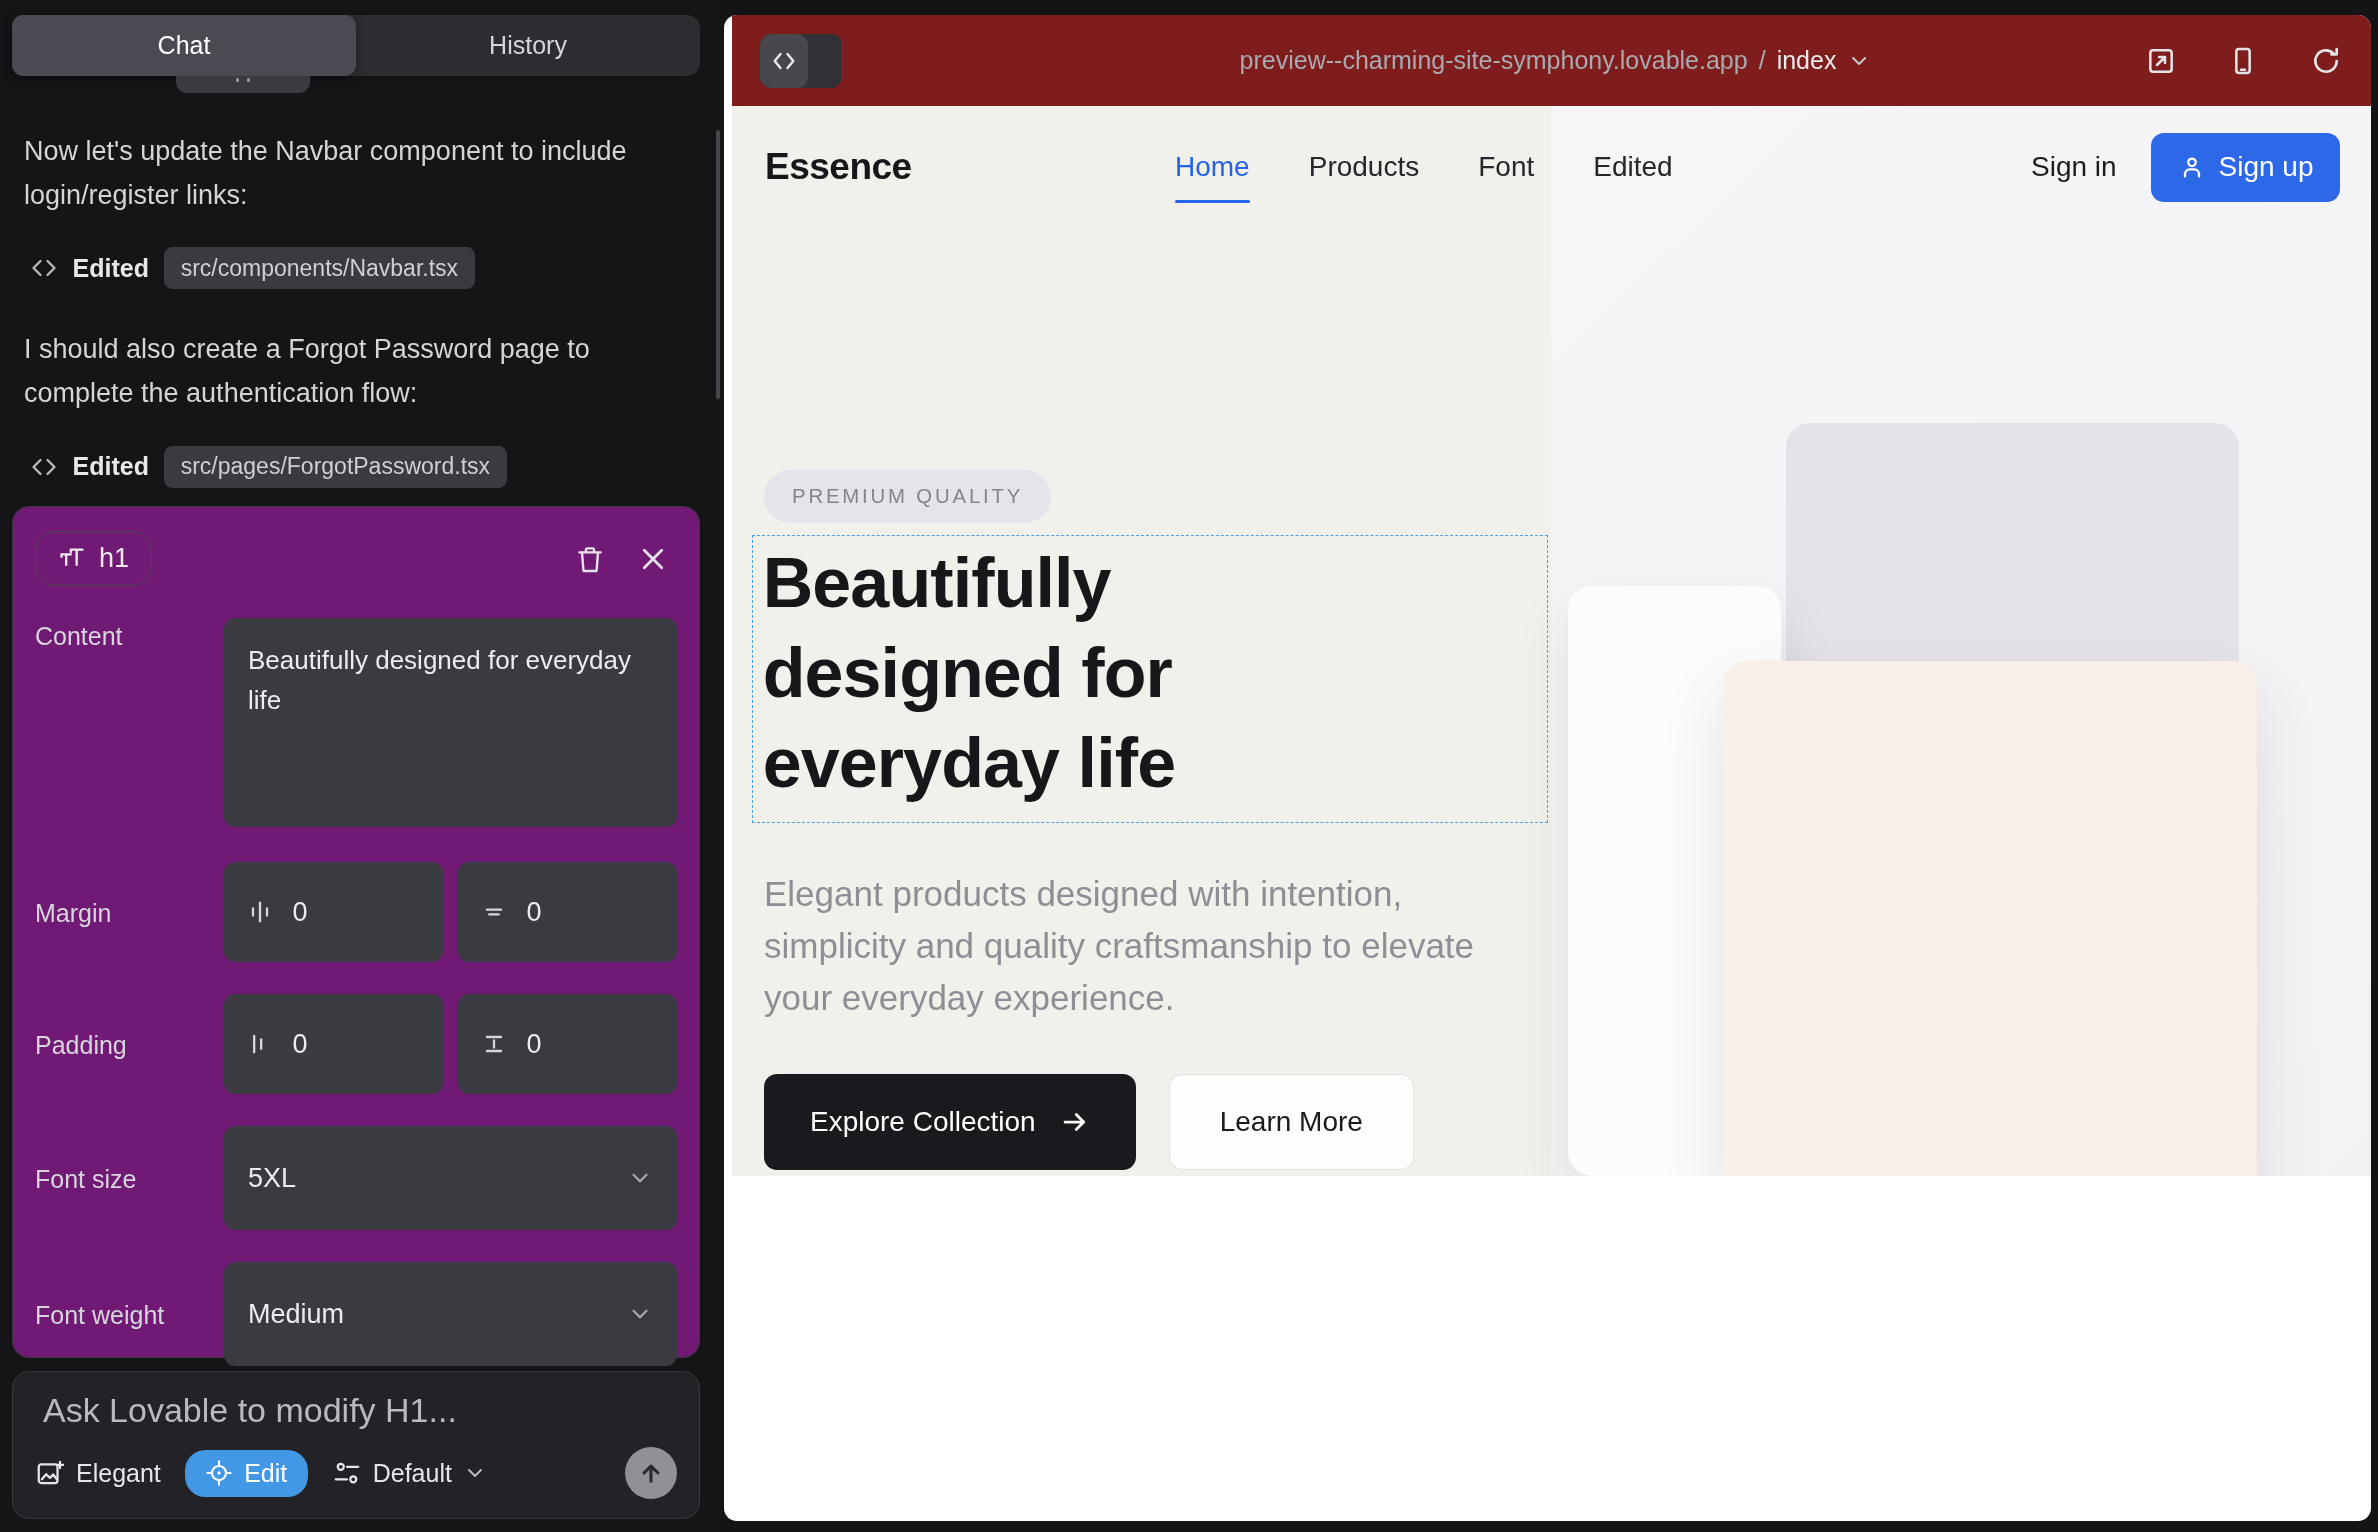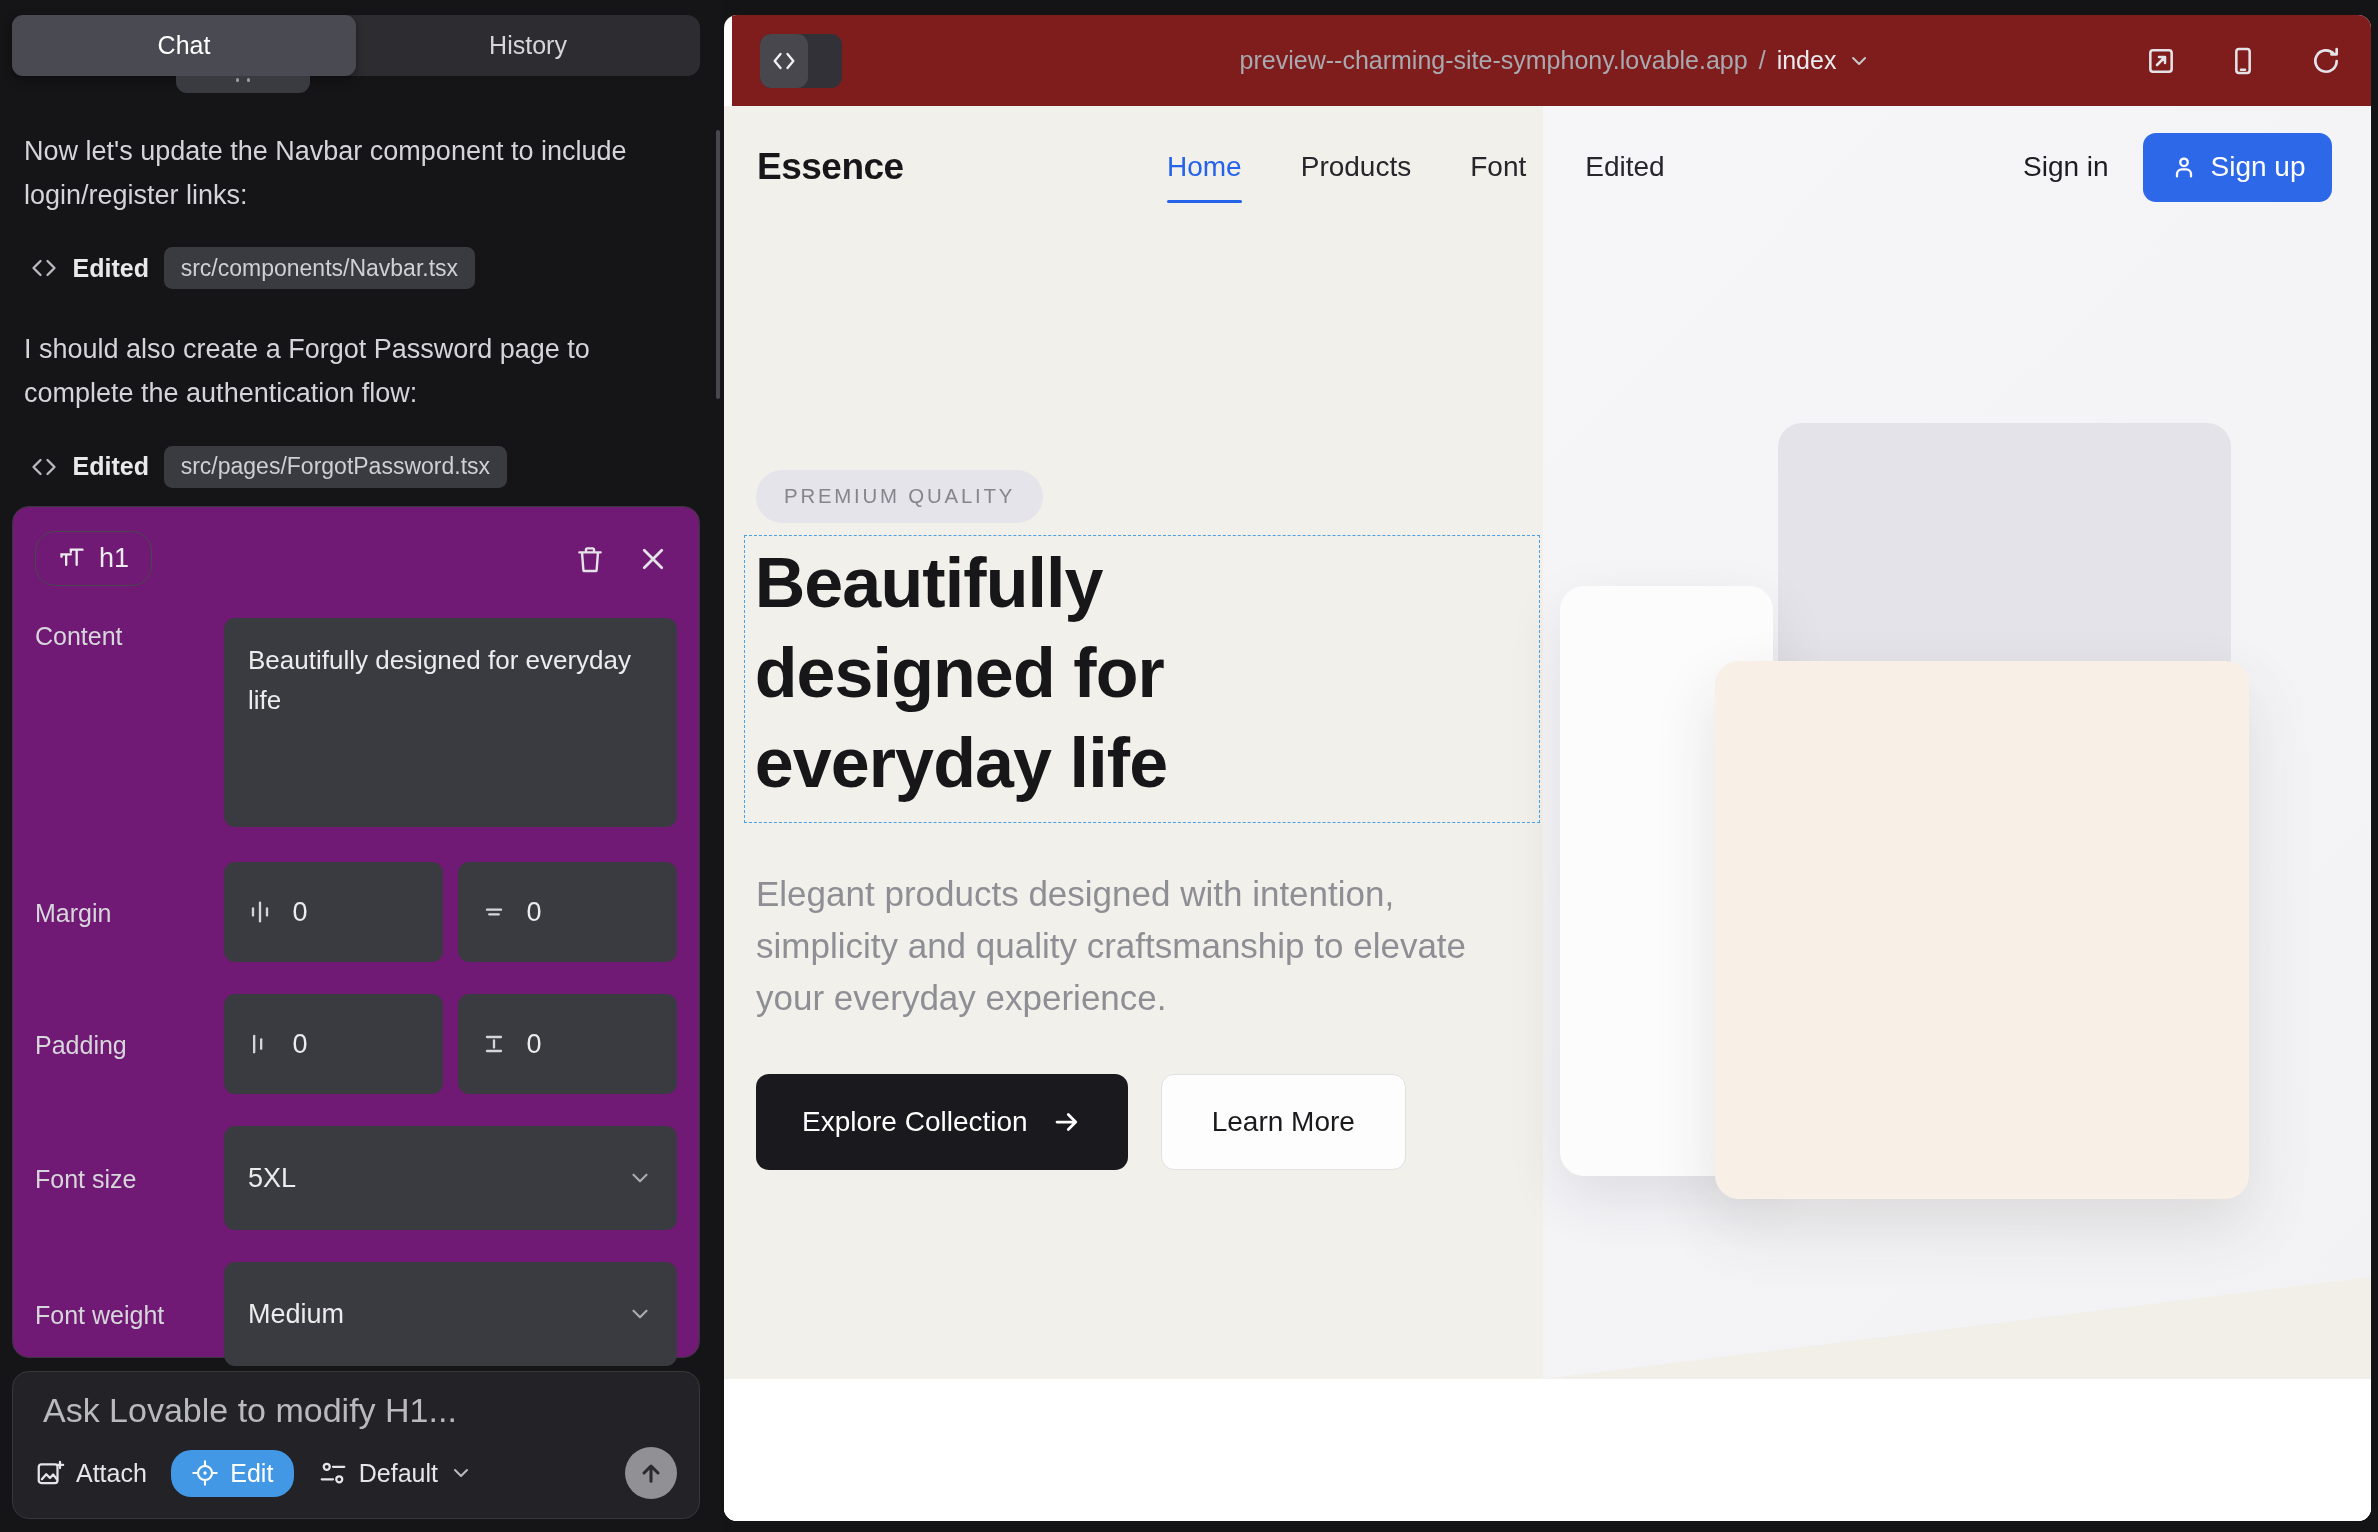--- a/index.html
+++ b/index.html
@@ -81,21 +81,21 @@
   .code-toggle .seg { width:48px; height:100%; background:#47474d; border-radius:11px; display:flex;
     align-items:center; justify-content:center; color:#f0f0f3; }
   .url-wrap { position:absolute; left:50%; transform:translateX(-50%); display:flex; align-items:center;
     gap:11px; font-size:25px; }
   .url-domain { color:#a9a9b0; }
   .url-sep { color:#a9a9b0; }
   .url-path { color:#eaeaee; }
   .chrome-actions { margin-left:auto; display:flex; align-items:center; gap:32px; }
 
   
-  .page { position:absolute; left:0; top:91px; width:1647px; height:1415px; background:#f2f0ea; overflow:hidden; }
+  .page { position:absolute; left:8px; top:91px; width:1647px; height:1070px; background:#f2f0ea; overflow:hidden; }
   .bg-right { position:absolute; left:819px; top:0; width:828px; height:1273px;
     background:linear-gradient(135deg,#f6f6f8 0%,#f2f2f5 100%); }
   .wedge { position:absolute; left:819px; top:1171px; width:828px; height:102px; background:#f2efe8;
     clip-path:polygon(0 100%, 100% 0, 100% 100%); }
   .white-strip { position:absolute; left:0; top:1273px; width:1647px; height:143px; background:#ffffff; }
 
   .site-nav { position:absolute; left:0; top:0; width:100%; height:122px; display:flex; align-items:center; }
   .logo { position:absolute; left:33px; font-size:37px; font-weight:bold; color:#17171a; letter-spacing:-0.5px; }
   .nav-links { position:absolute; left:443px; display:flex; gap:59px; font-size:28px; color:#26262b; }
   .nav-link { cursor:pointer; position:relative; }
@@ -317,21 +317,21 @@
       <input class="ask-input" placeholder="Ask Lovable to modify H1..." style="">
       <div class="input-actions">
         <button class="chip-btn">
           <span style="display:flex">
             <svg width="30" height="30" viewBox="0 0 24 24" fill="none" stroke="#e6e6ea" stroke-width="1.8" stroke-linecap="round" stroke-linejoin="round">
                 <rect x="3" y="5" width="15" height="15" rx="2"></rect>
                 <path d="M5.5 17l3.5-4 3 3 2.5-2.8L17.5 17"></path>
                 <path d="M20 3v5M17.5 5.5h5"></path>
               </svg>
           </span>
-          <span>Attach</span>
+          <span>Elegant</span>
         </button>
         <button class="edit-pill">
           <span style="display:flex">
             <svg width="28" height="28" viewBox="0 0 24 24" fill="none" stroke="#ffffff" stroke-width="1.8" stroke-linecap="round">
                 <circle cx="12" cy="12" r="6"></circle>
                 <circle cx="12" cy="12" r="1.4" fill="#ffffff" stroke="none"></circle>
                 <path d="M12 2v3M12 19v3M2 12h3M19 12h3"></path>
               </svg>
           </span>
           <span>Edit</span>

